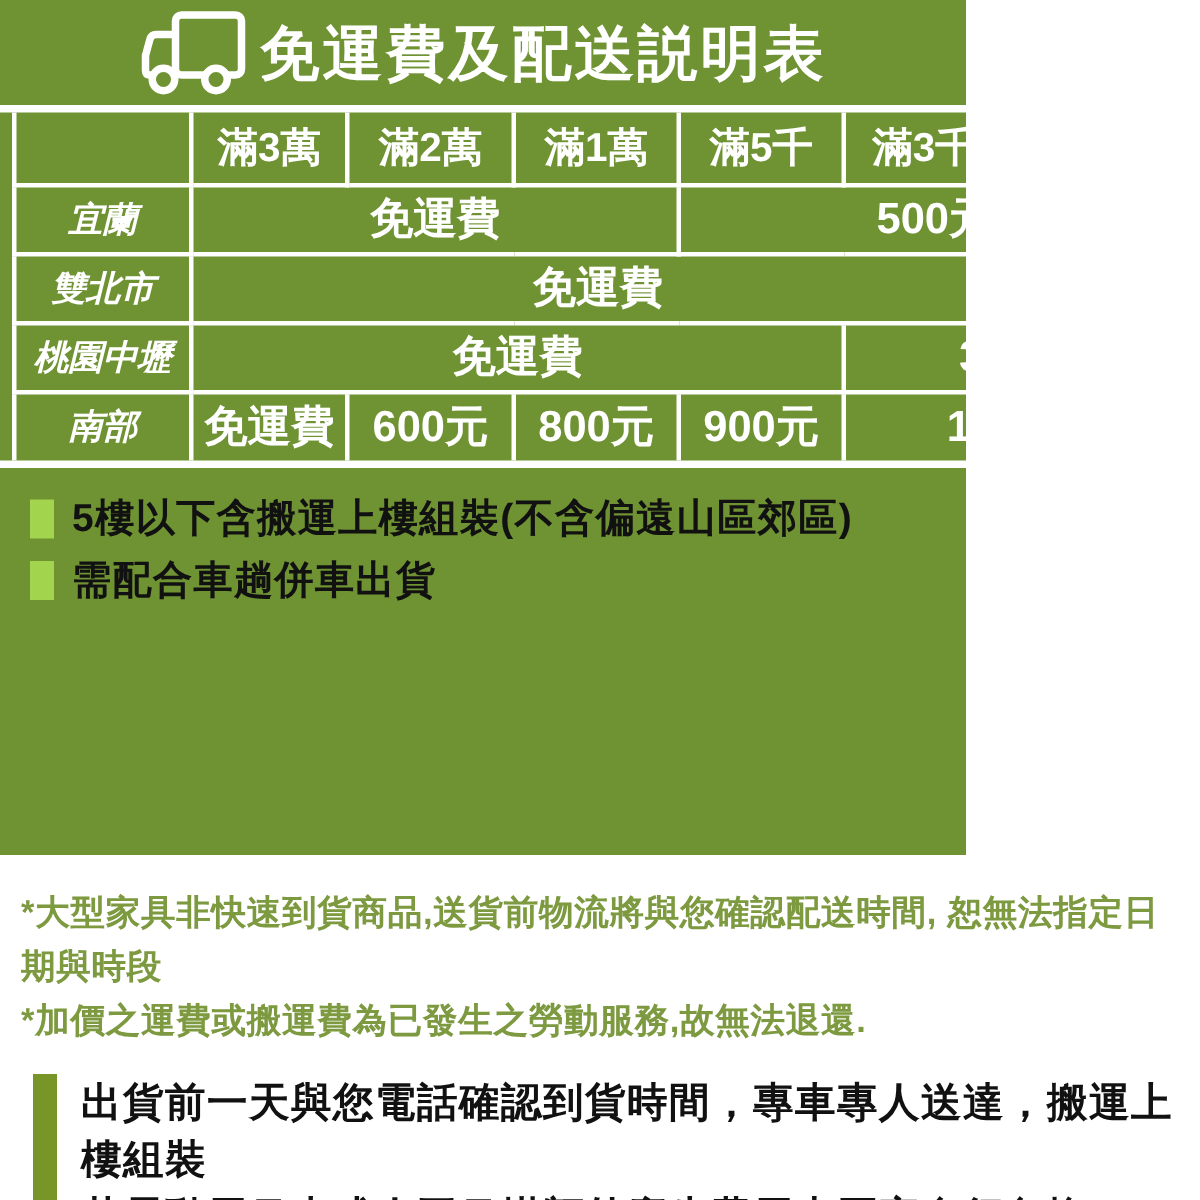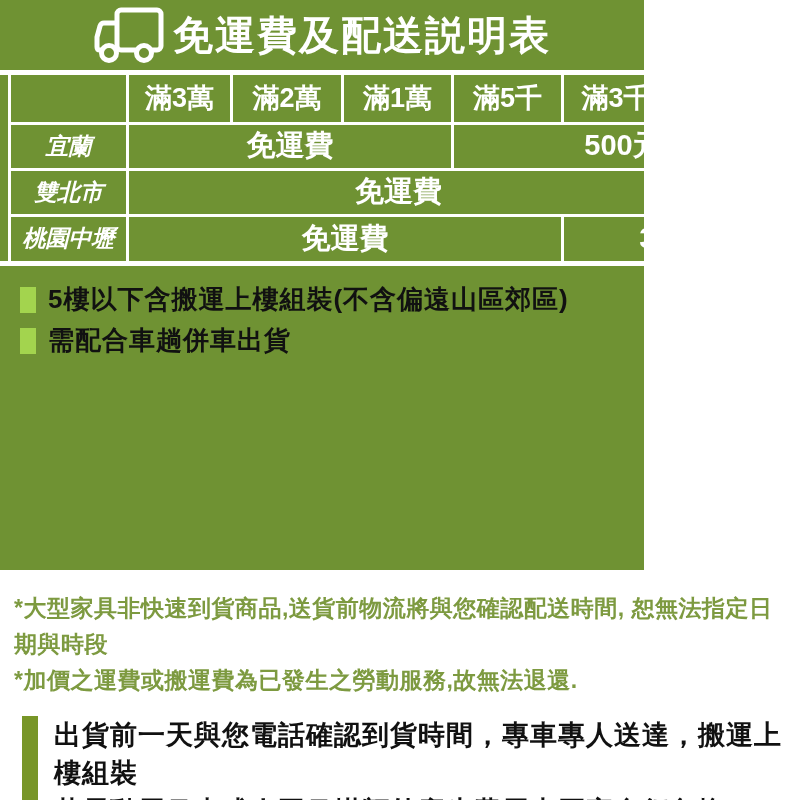--- a/index.html
+++ b/index.html
@@ -86,20 +86,28 @@
     <tr>
       <th class="row-label">雙北市</th>
       <td colspan="5">免運費</td>
       <td colspan="1">200元</td>
     </tr>
     <tr>
       <th class="row-label">桃園中壢</th>
       <td colspan="4">免運費</td>
       <td colspan="2">300元</td>
     </tr>
+    <tr>
+      <th class="row-label">南部</th>
+      <td colspan="1">免運費</td>
+      <td colspan="1">600元</td>
+      <td colspan="1">800元</td>
+      <td colspan="1">900元</td>
+      <td colspan="2">1000元</td>
+    </tr>
   </tbody>
     </table>
 
   <div class="sep"></div>
 
   <div class="green-notes">
     <div class="green-note">
       <span class="bullet"></span>
       <span class="txt">5樓以下含搬運上樓組裝(不含偏遠山區郊區)</span>
     </div>

